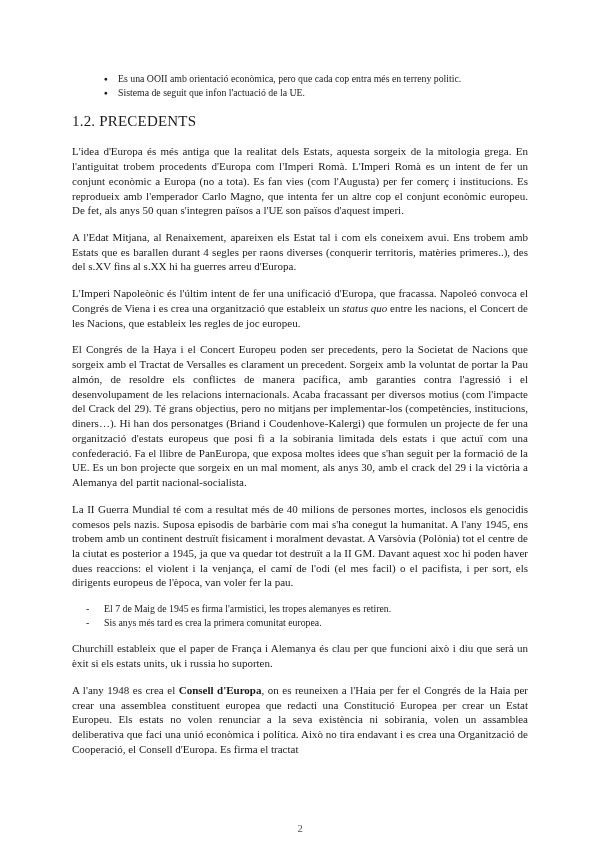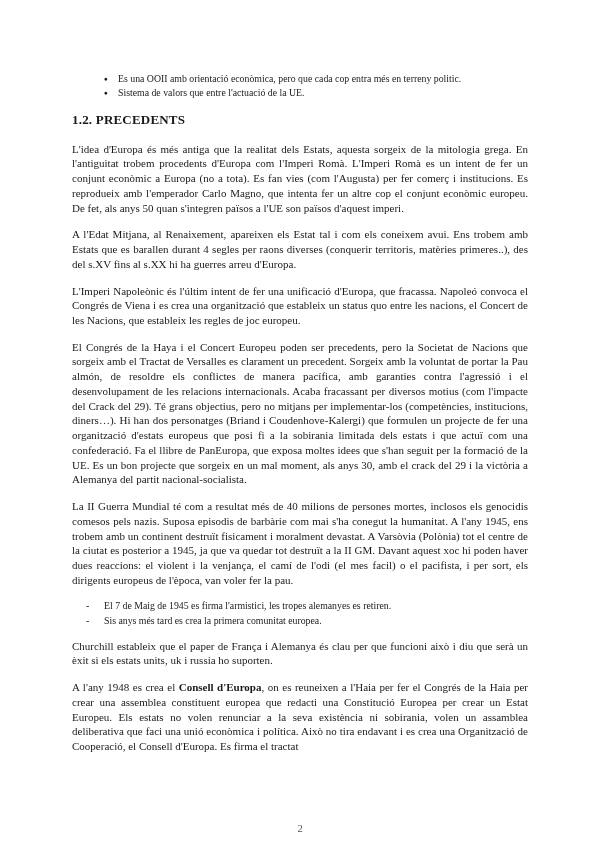--- a/index.html
+++ b/index.html
@@ -19,23 +19,23 @@
     overflow: hidden;
   }
   .content p {
     margin: 0 0 12px 0;
     font-size: 11px;
     line-height: 1.34;
     text-align: justify;
   }
   .content h2 {
     margin: 2px 0 13px 0;
-    font-size: 13px;
+    font-size: 15px;
     line-height: 1.34;
-    font-weight: bold;
+    font-weight: normal;
     letter-spacing: 0.2px;
   }
   .content ul {
     list-style: none;
     margin: 0 0 12px 0;
     padding: 0;
   }
   .content ul li {
     display: flex;
     font-size: 9.8px;
@@ -47,21 +47,21 @@
     flex: 0 0 14px;
     font-size: 6.5px;
     line-height: 13px;
   }
   ul.dash-list li { padding-left: 14px; }
   ul.dash-list .marker {
     flex: 0 0 18px;
     font-size: 9.8px;
   }
   .li-text { flex: 1; text-align: left; }
-  .italic { }
+  .italic { font-style: italic; }
   .bold { font-weight: bold; }
   .page-number {
     position: absolute;
     left: 0;
     right: 0;
     bottom: 14px;
     text-align: center;
     font-size: 10.5px;
     color: #555555;
   }
@@ -71,21 +71,21 @@
 
 <div class="page">
   <div class="content" id="content">
       <ul class="bullet-list">
         <li>
           <span class="marker">●</span>
           <span class="li-text">Es una OOII amb orientació econòmica, pero que cada cop entra més en terreny politic.</span>
         </li>
         <li>
           <span class="marker">●</span>
-          <span class="li-text">Sistema de valors que entre l'actuació de la UE.</span>
+          <span class="li-text">Sistema de seguit que infon l'actuació de la UE.</span>
         </li>
       </ul>
       <h2>1.2. PRECEDENTS</h2>
       <p><span>L'idea d'Europa és més antiga que la realitat dels Estats, aquesta sorgeix de la mitologia grega. En l'antiguitat trobem procedents d'Europa com l'Imperi Romà. L'Imperi Romà es un intent de fer un conjunt econòmic a Europa (no a tota). Es fan vies (com l'Augusta) per fer comerç i institucions. Es reprodueix amb l'emperador Carlo Magno, que intenta fer un altre cop el conjunt econòmic europeu. De fet, als anys 50 quan s'integren països a l'UE son països d'aquest imperi.</span></p>
       <p><span>A l'Edat Mitjana, al Renaixement, apareixen els Estat tal i com els coneixem avui. Ens trobem amb Estats que es barallen durant 4 segles per raons diverses (conquerir territoris, matèries primeres..), des del s.XV fins al s.XX hi ha guerres arreu d'Europa.</span></p>
       <p><span>L'Imperi Napoleònic és l'últim intent de fer una unificació d'Europa, que fracassa. Napoleó convoca el Congrés de Viena i es crea una organització que estableix un </span><span class="italic">status quo</span><span> entre les nacions, el Concert de les Nacions, que estableix les regles de joc europeu.</span></p>
       <p><span>El Congrés de la Haya i el Concert Europeu poden ser precedents, pero la Societat de Nacions que sorgeix amb el Tractat de Versalles es clarament un precedent. Sorgeix amb la voluntat de portar la Pau almón, de resoldre els conflictes de manera pacífica, amb garanties contra l'agressió i el desenvolupament de les relacions internacionals. Acaba fracassant per diversos motius (com l'impacte del Crack del 29). Té grans objectius, pero no mitjans per implementar-los (competències, institucions, diners…). Hi han dos personatges (Briand i Coudenhove-Kalergi) que formulen un projecte de fer una organització d'estats europeus que posi fi a la sobirania limitada dels estats i que actuï com una confederació. Fa el llibre de PanEuropa, que exposa moltes idees que s'han seguit per la formació de la UE. Es un bon projecte que sorgeix en un mal moment, als anys 30, amb el crack del 29 i la victòria a Alemanya del partit nacional-socialista.</span></p>
       <p><span>La II Guerra Mundial té com a resultat més de 40 milions de persones mortes, inclosos els genocidis comesos pels nazis. Suposa episodis de barbàrie com mai s'ha conegut la humanitat. A l'any 1945, ens trobem amb un continent destruït fisicament i moralment devastat. A Varsòvia (Polònia) tot el centre de la ciutat es posterior a 1945, ja que va quedar tot destruït a la II GM. Davant aquest xoc hi poden haver dues reaccions: el violent i la venjança, el camí de l'odi (el mes facil) o el pacifista, i per sort, els dirigents europeus de l'època, van voler fer la pau.</span></p>
       <ul class="dash-list">
         <li>

